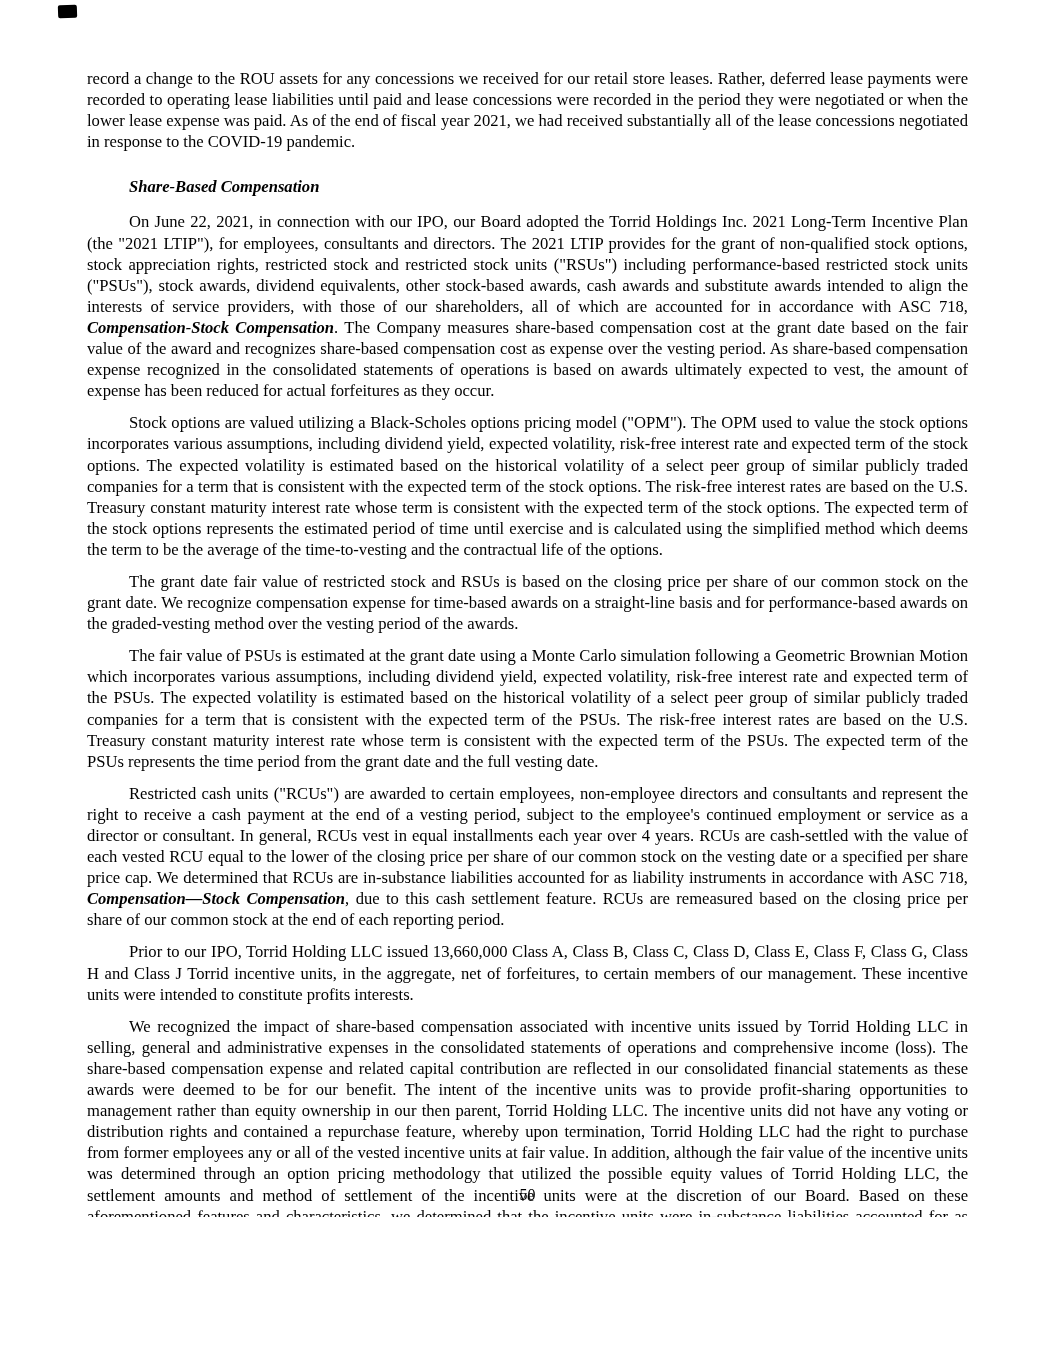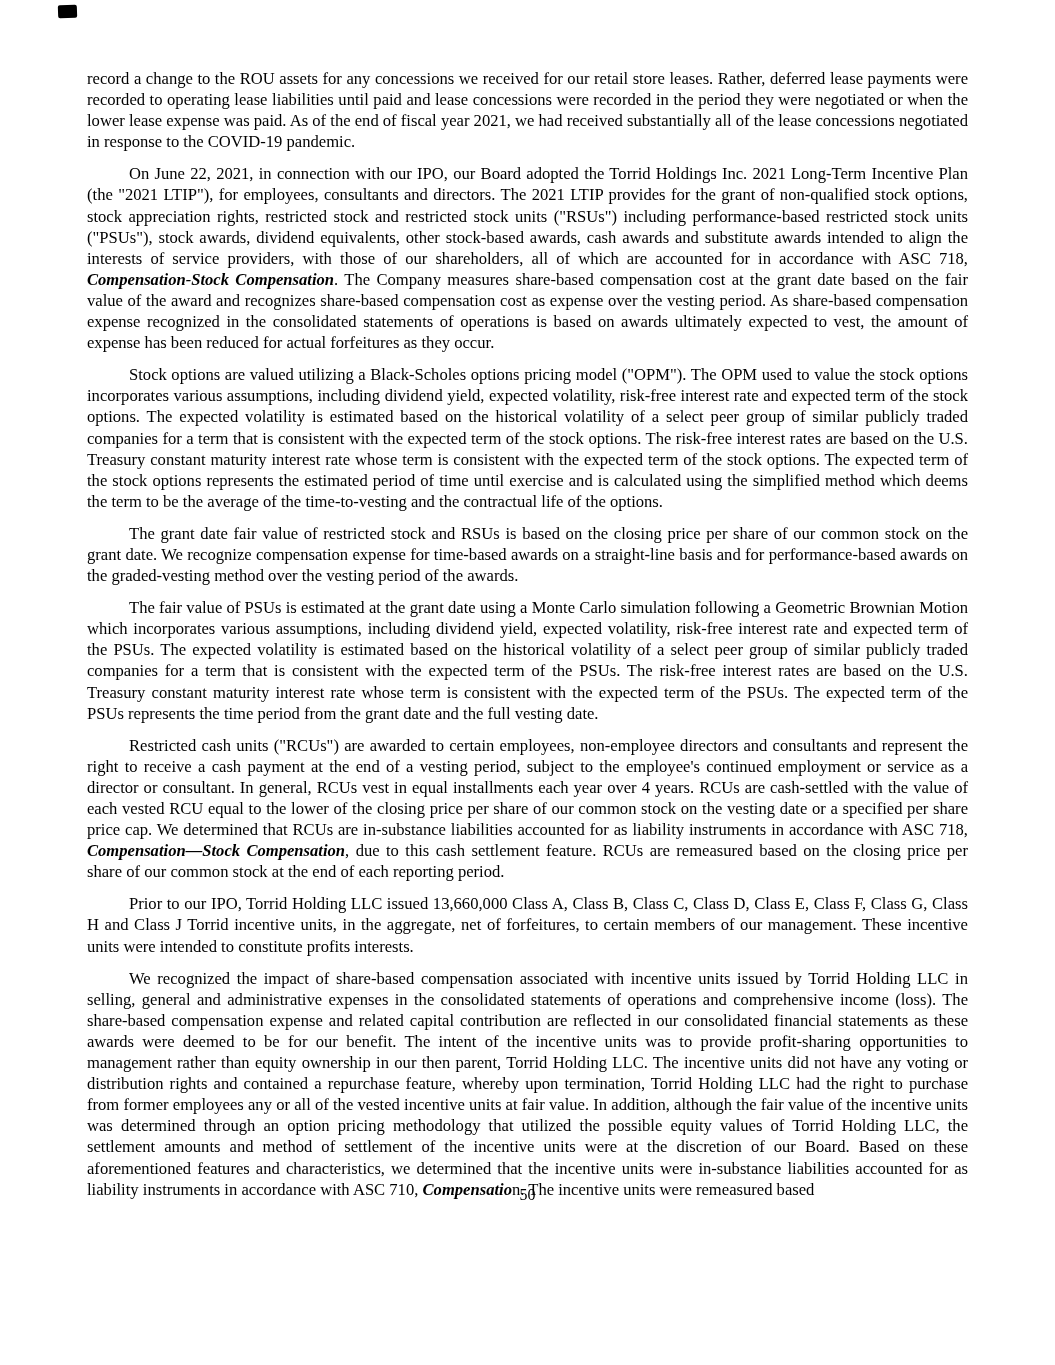--- a/index.html
+++ b/index.html
@@ -63,20 +63,21 @@
 </style>
 </head>
 <body>
 
 <div class="page">
   <div class="corner-mark"></div>
 
   <main class="content">
     <p class="para"><span>record a change to the ROU assets for any concessions we received for our retail store leases. Rather, deferred lease payments were recorded to operating lease liabilities until paid and lease concessions were recorded in the period they were negotiated or when the lower lease expense was paid. As of the end of fiscal year 2021, we had received substantially all of the lease concessions negotiated in response to the COVID-19 pandemic.</span></p>
 
+    <h3 class="heading"><span class="seg-i seg-b">Share-Based Compensation</span></h3>
 
     <p class="para indent"><span>On June 22, 2021, in connection with our IPO, our Board adopted the Torrid Holdings Inc. 2021 Long-Term Incentive Plan (the "2021 LTIP"), for employees, consultants and directors. The 2021 LTIP provides for the grant of non-qualified stock options, stock appreciation rights, restricted stock and restricted stock units ("RSUs") including performance-based restricted stock units ("PSUs"), stock awards, dividend equivalents, other stock-based awards, cash awards and substitute awards intended to align the interests of service providers, with those of our shareholders, all of which are accounted for in accordance with ASC 718, </span><span class="seg-i">Compensation-Stock Compensation</span><span>. The Company measures share-based compensation cost at the grant date based on the fair value of the award and recognizes share-based compensation cost as expense over the vesting period. As share-based compensation expense recognized in the consolidated statements of operations is based on awards ultimately expected to vest, the amount of expense has been reduced for actual forfeitures as they occur.</span></p>
 
     <p class="para indent"><span>Stock options are valued utilizing a Black-Scholes options pricing model ("OPM"). The OPM used to value the stock options incorporates various assumptions, including dividend yield, expected volatility, risk-free interest rate and expected term of the stock options. The expected volatility is estimated based on the historical volatility of a select peer group of similar publicly traded companies for a term that is consistent with the expected term of the stock options. The risk-free interest rates are based on the U.S. Treasury constant maturity interest rate whose term is consistent with the expected term of the stock options. The expected term of the stock options represents the estimated period of time until exercise and is calculated using the simplified method which deems the term to be the average of the time-to-vesting and the contractual life of the options.</span></p>
 
     <p class="para indent"><span>The grant date fair value of restricted stock and RSUs is based on the closing price per share of our common stock on the grant date. We recognize compensation expense for time-based awards on a straight-line basis and for performance-based awards on the graded-vesting method over the vesting period of the awards.</span></p>
 
     <p class="para indent"><span>The fair value of PSUs is estimated at the grant date using a Monte Carlo simulation following a Geometric Brownian Motion which incorporates various assumptions, including dividend yield, expected volatility, risk-free interest rate and expected term of the PSUs. The expected volatility is estimated based on the historical volatility of a select peer group of similar publicly traded companies for a term that is consistent with the expected term of the PSUs. The risk-free interest rates are based on the U.S. Treasury constant maturity interest rate whose term is consistent with the expected term of the PSUs. The expected term of the PSUs represents the time period from the grant date and the full vesting date.</span></p>
 
     <p class="para indent"><span>Restricted cash units ("RCUs") are awarded to certain employees, non-employee directors and consultants and represent the right to receive a cash payment at the end of a vesting period, subject to the employee's continued employment or service as a director or consultant. In general, RCUs vest in equal installments each year over 4 years. RCUs are cash-settled with the value of each vested RCU equal to the lower of the closing price per share of our common stock on the vesting date or a specified per share price cap. We determined that RCUs are in-substance liabilities accounted for as liability instruments in accordance with ASC 718, </span><span class="seg-i">Compensation—Stock Compensation</span><span>, due to this cash settlement feature. RCUs are remeasured based on the closing price per share of our common stock at the end of each reporting period.</span></p>

